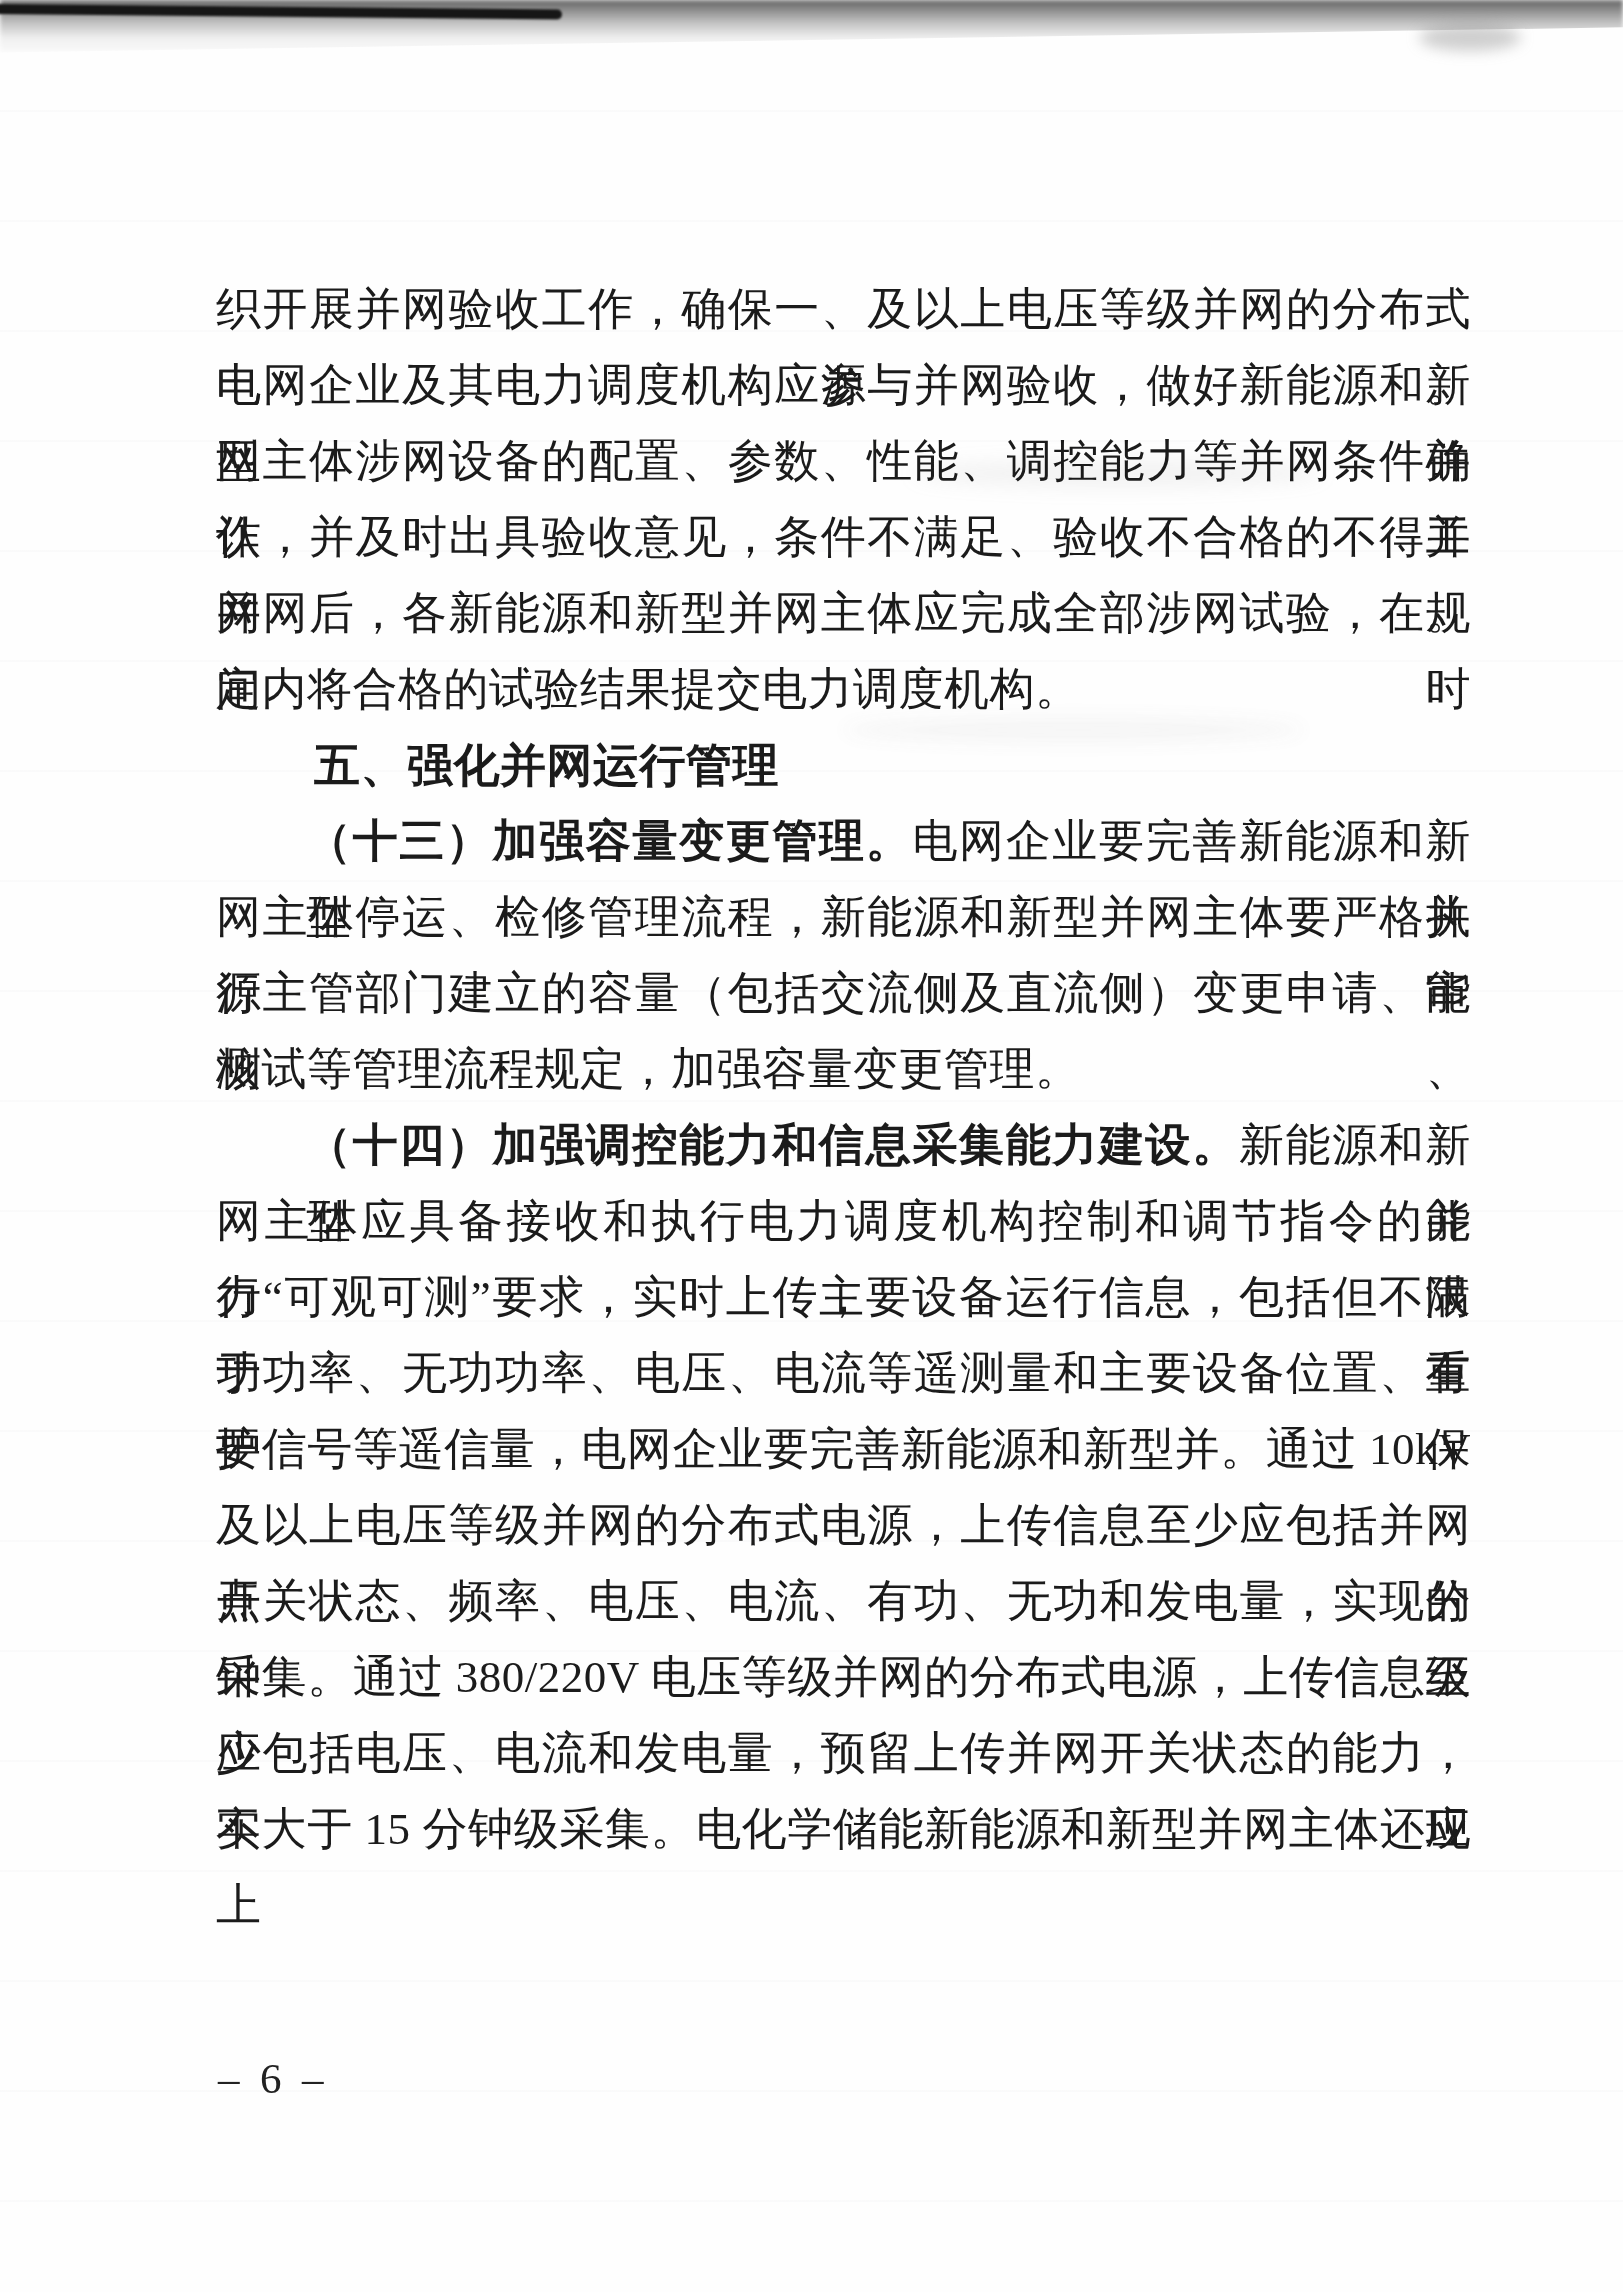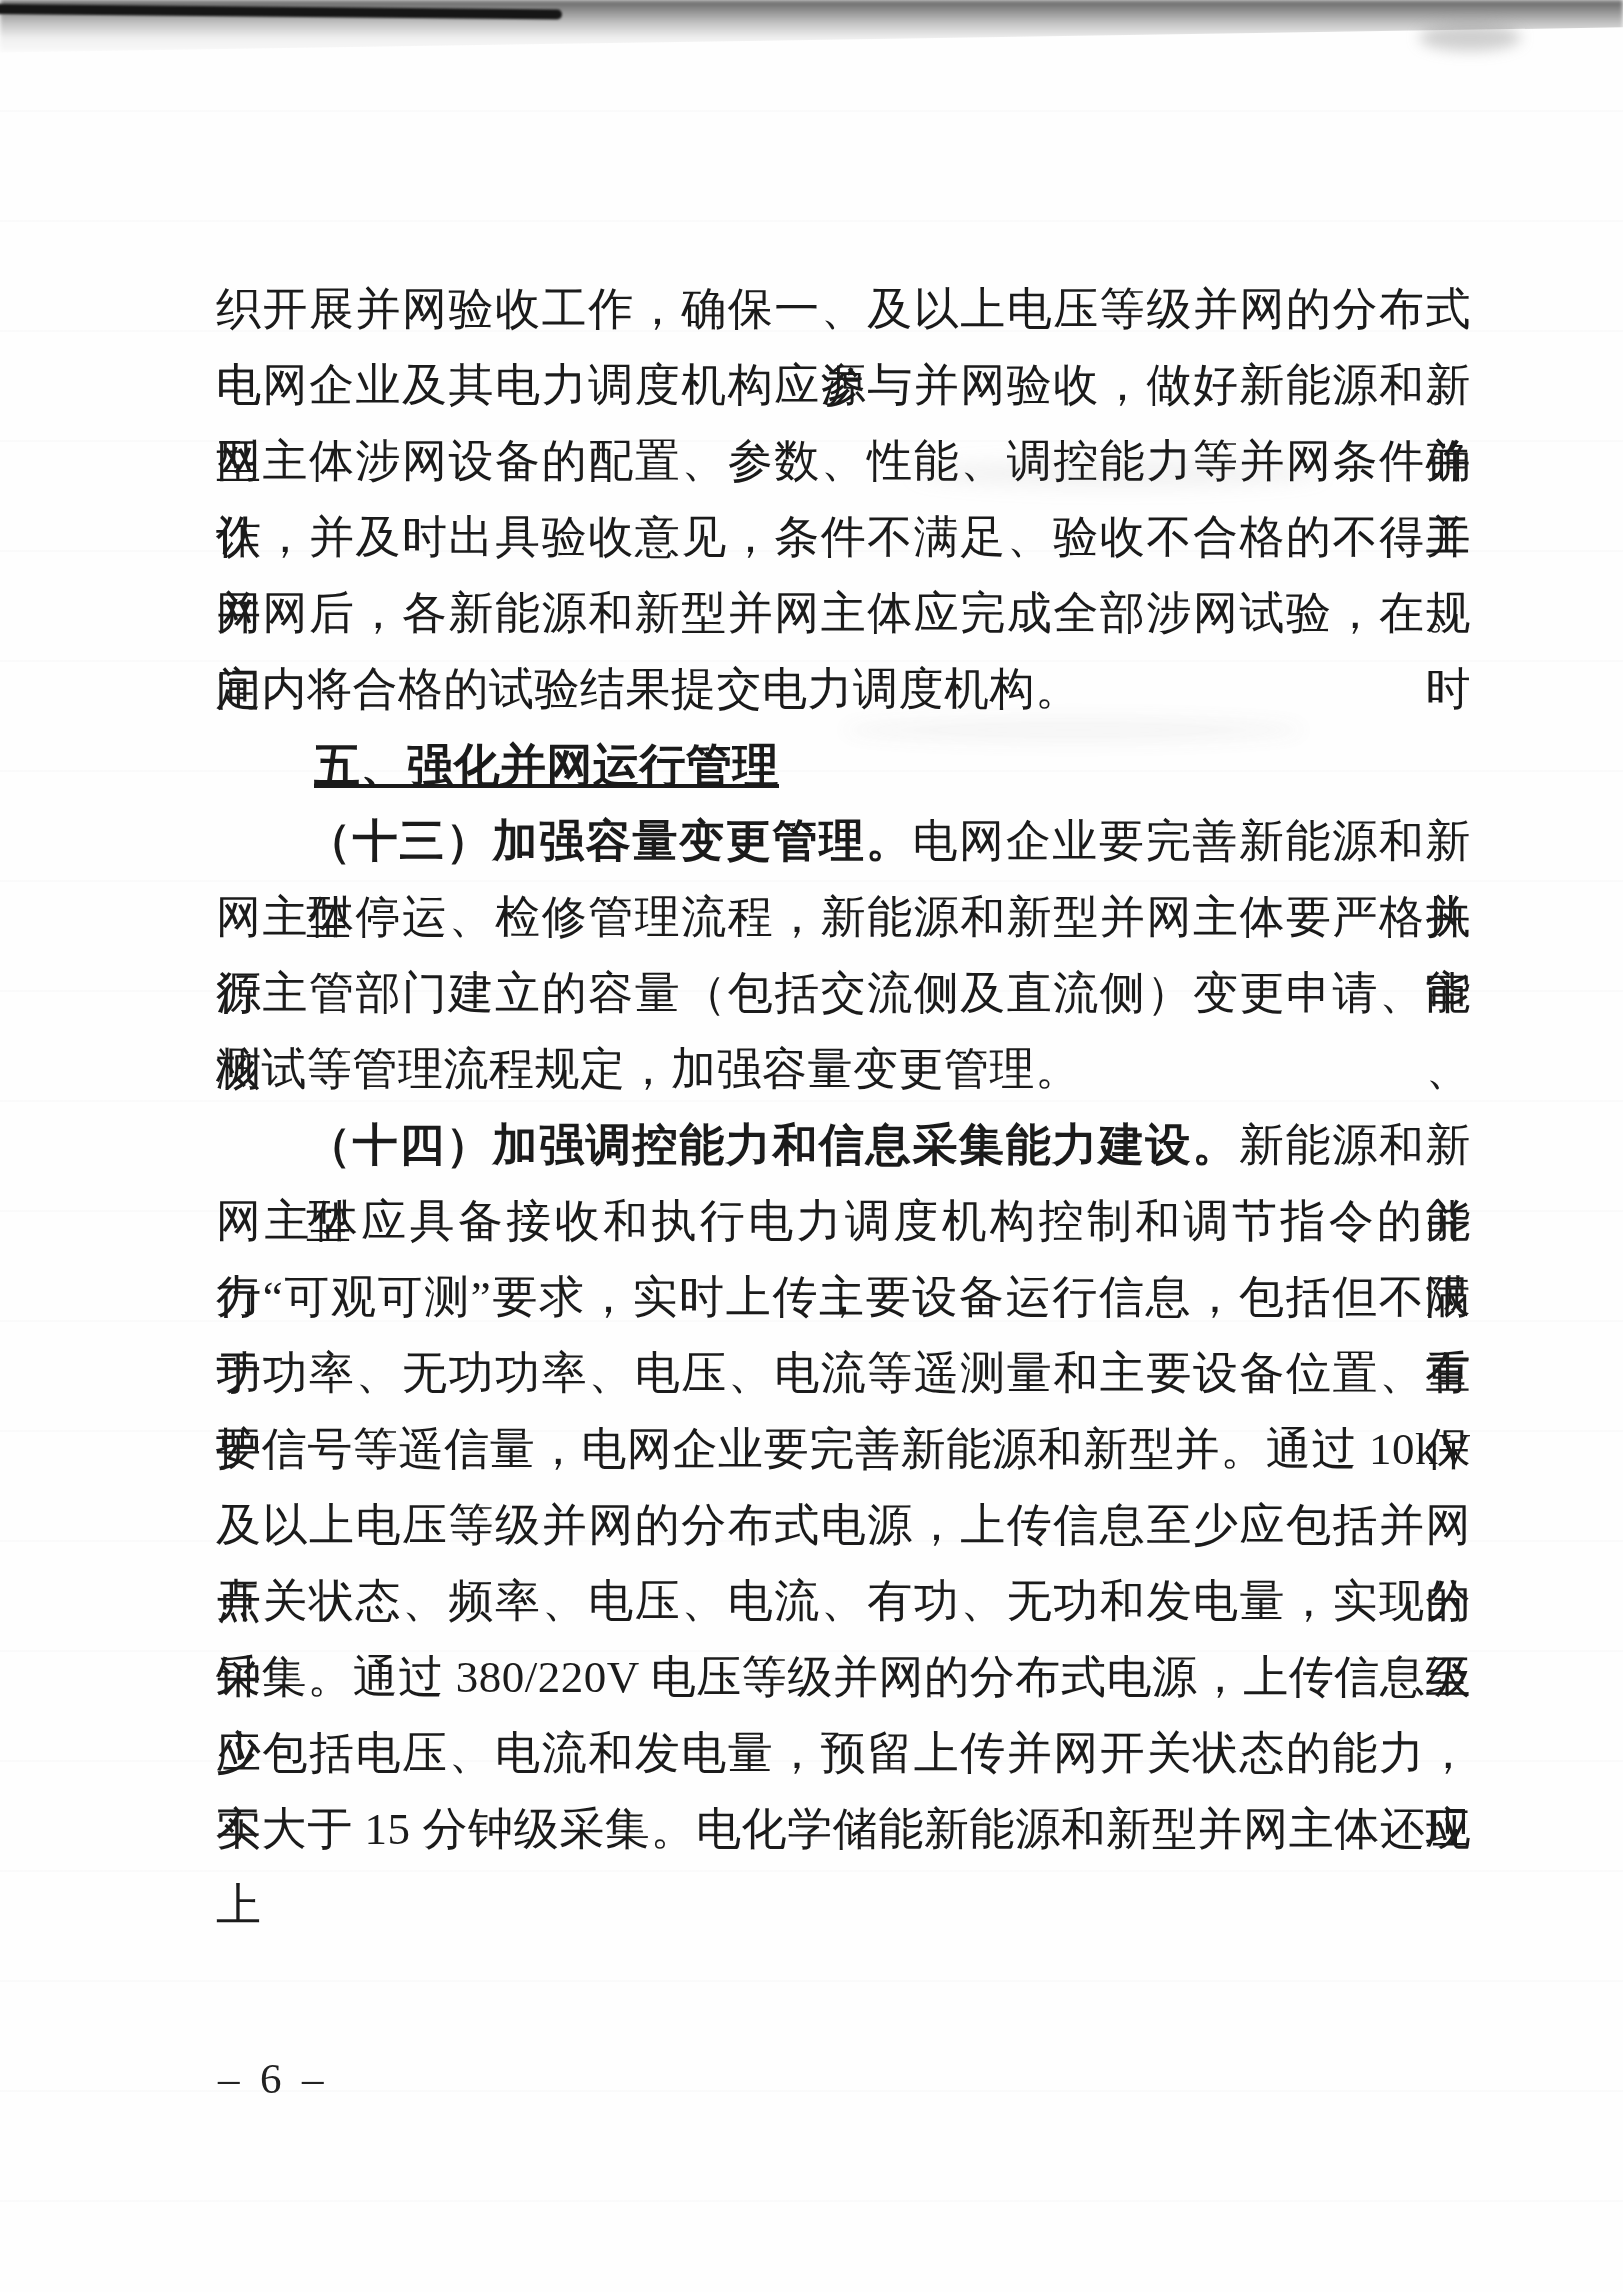--- a/index.html
+++ b/index.html
@@ -75,21 +75,20 @@
     text-align: right;
     text-align-last: left;
   }
   .line.heading {
     font-family: "Liberation Sans", "DejaVu Sans", sans-serif;
     font-weight: 700;
     font-size: 46px;
     padding-left: 98px;
     text-align: left;
     text-align-last: left;
-    text-decoration: underline;
   }
   .line.indent { padding-left: 90px; }
   .lead { font-weight: 700; }
 
   
   .page-number {
     position: absolute;
     left: 218px;
     top: 2054px;
     font-size: 43px;

